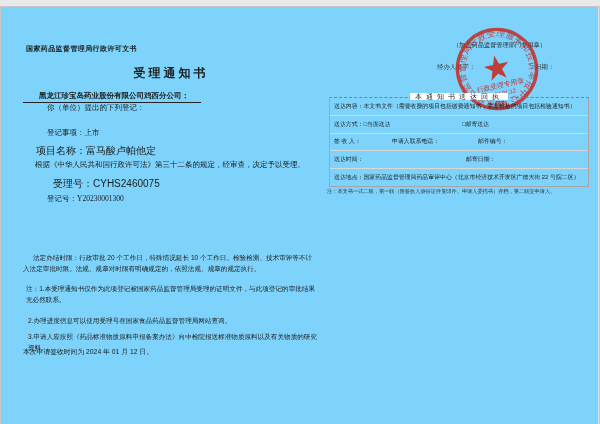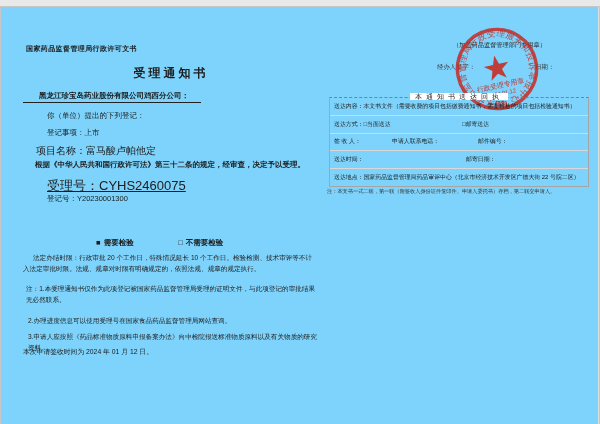--- a/index.html
+++ b/index.html
@@ -8,26 +8,26 @@
     background:#7dd3fc;border:1px solid #c6c6c6;
     font-family:"Liberation Sans","DejaVu Sans",sans-serif;
     color:#1c1c1c;overflow:hidden;
     box-shadow:inset -1px -1px 0 #dedede;
   }
   .abs{position:absolute;}
   
   .doc-label{left:25px;top:37px;font-size:7px;font-weight:bold;letter-spacing:.4px;}
   .title{left:0;top:58px;width:340px;text-align:center;font-size:12px;font-weight:bold;letter-spacing:3px;}
   .recipient{left:22px;top:84px;font-size:7.5px;font-weight:bold;border-bottom:1px solid #222;padding:0 12px 1px 16px;}
-  .intro{left:46px;top:104px;font-size:7.5px;}
+  .intro{left:46px;top:96px;font-size:7.5px;}
   .field0{left:46px;top:121px;font-size:7.5px;text-align:right;}
   .field1{left:35px;top:137px;font-size:10px;}
-  .decision{left:34px;top:153px;width:284px;font-size:7.5px;font-weight:bold;}
-  .num0{left:46px;top:170px;font-size:13px;text-decoration:underline;}
-  .num1{left:46px;top:187px;font-size:7.5px;}
+  .decision{left:34px;top:153px;width:284px;font-size:7.5px;}
+  .num0{left:52px;top:170px;font-size:10px;}
+  .num1{left:46px;top:187px;font-size:7.5px;font-family:Liberation Serif, serif;}
   .apply-row{left:25px;top:210px;font-size:7.5px;font-weight:bold;width:300px;}
   .apply-row2{left:25px;top:231px;font-size:7.5px;font-weight:bold;width:300px;}
   .opt{display:inline-block;}
   .opt .mk{margin-right:3px;}
   .apply-label{display:inline-block;width:68px;}
   .spacer68{display:inline-block;width:68px;}
   .optw{display:inline-block;width:80px;}
   .smalltext{font-size:6.6px;line-height:1.68;color:#222;}
   .time-limit{left:22px;top:245px;width:294px;text-indent:10px;}
   .note0{left:25px;top:276px;width:292px;}
@@ -69,25 +69,20 @@
 
   <div class="abs decision">根据《中华人民共和国行政许可法》第三十二条的规定，经审查，决定予以受理。</div>
 
   <div class="abs num0">
     <span>受理号：</span><span>CYHS2460075</span>
   </div>
   <div class="abs num1">
     <span>登记号：</span><span>Y20230001300</span>
   </div>
 
-  <div class="abs apply-row2">
-    <span class="spacer68"></span>
-    <span class="opt optw"><span class="mk">■</span><span>需要检验</span></span>
-    <span class="opt"><span class="mk">□</span><span>不需要检验</span></span>
-  </div>
 
   <div class="abs smalltext time-limit">法定办结时限：行政审批 20 个工作日，特殊情况延长 10 个工作日。检验检测、技术审评等不计入法定审批时限。法规、规章对时限有明确规定的，依照法规、规章的规定执行。</div>
   <div class="abs smalltext note0">注：1.本受理通知书仅作为此项登记被国家药品监督管理局受理的证明文件，与此项登记的审批结果无必然联系。</div>
   <div class="abs smalltext note1">2.办理进度信息可以使用受理号在国家食品药品监督管理局网站查询。</div>
   <div class="abs smalltext note2">3.申请人应按照《药品标准物质原料申报备案办法》向中检院报送标准物质原料以及有关物质的研究资料。</div>
   <div class="abs sign-time">本次申请签收时间为 2024 年 01 月 12 日。</div>
 
   <div class="abs seal-hint">（加盖药品监督管理部门专用章）</div>
 
   <div class="abs handler">

